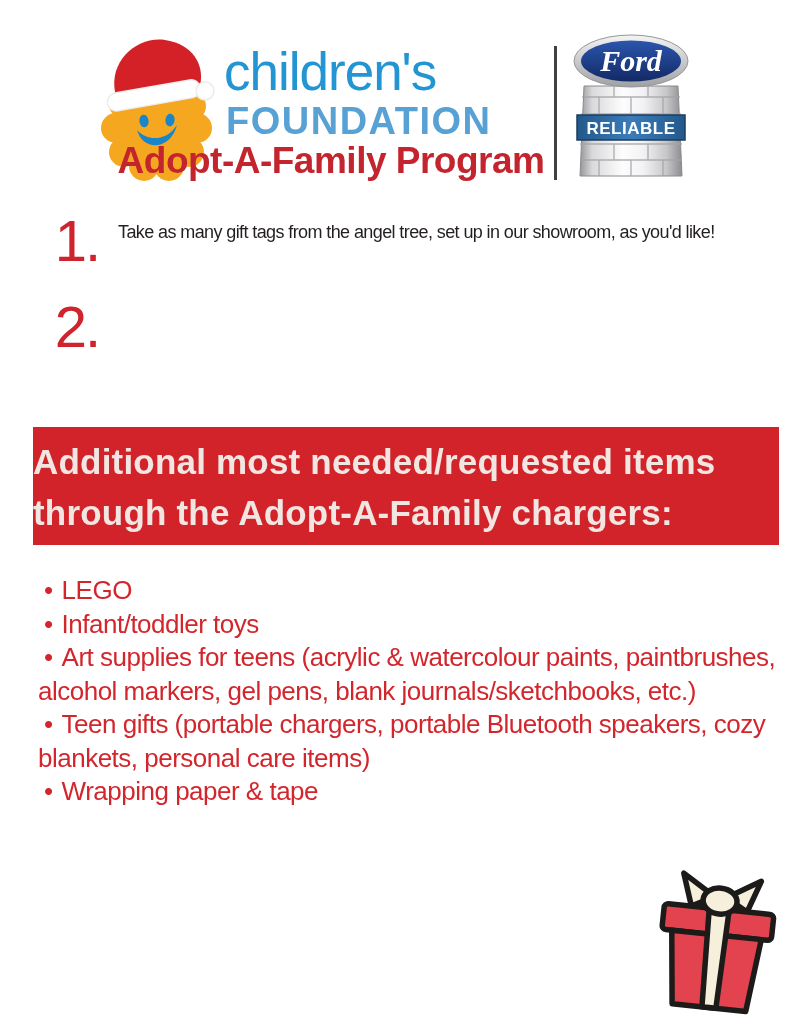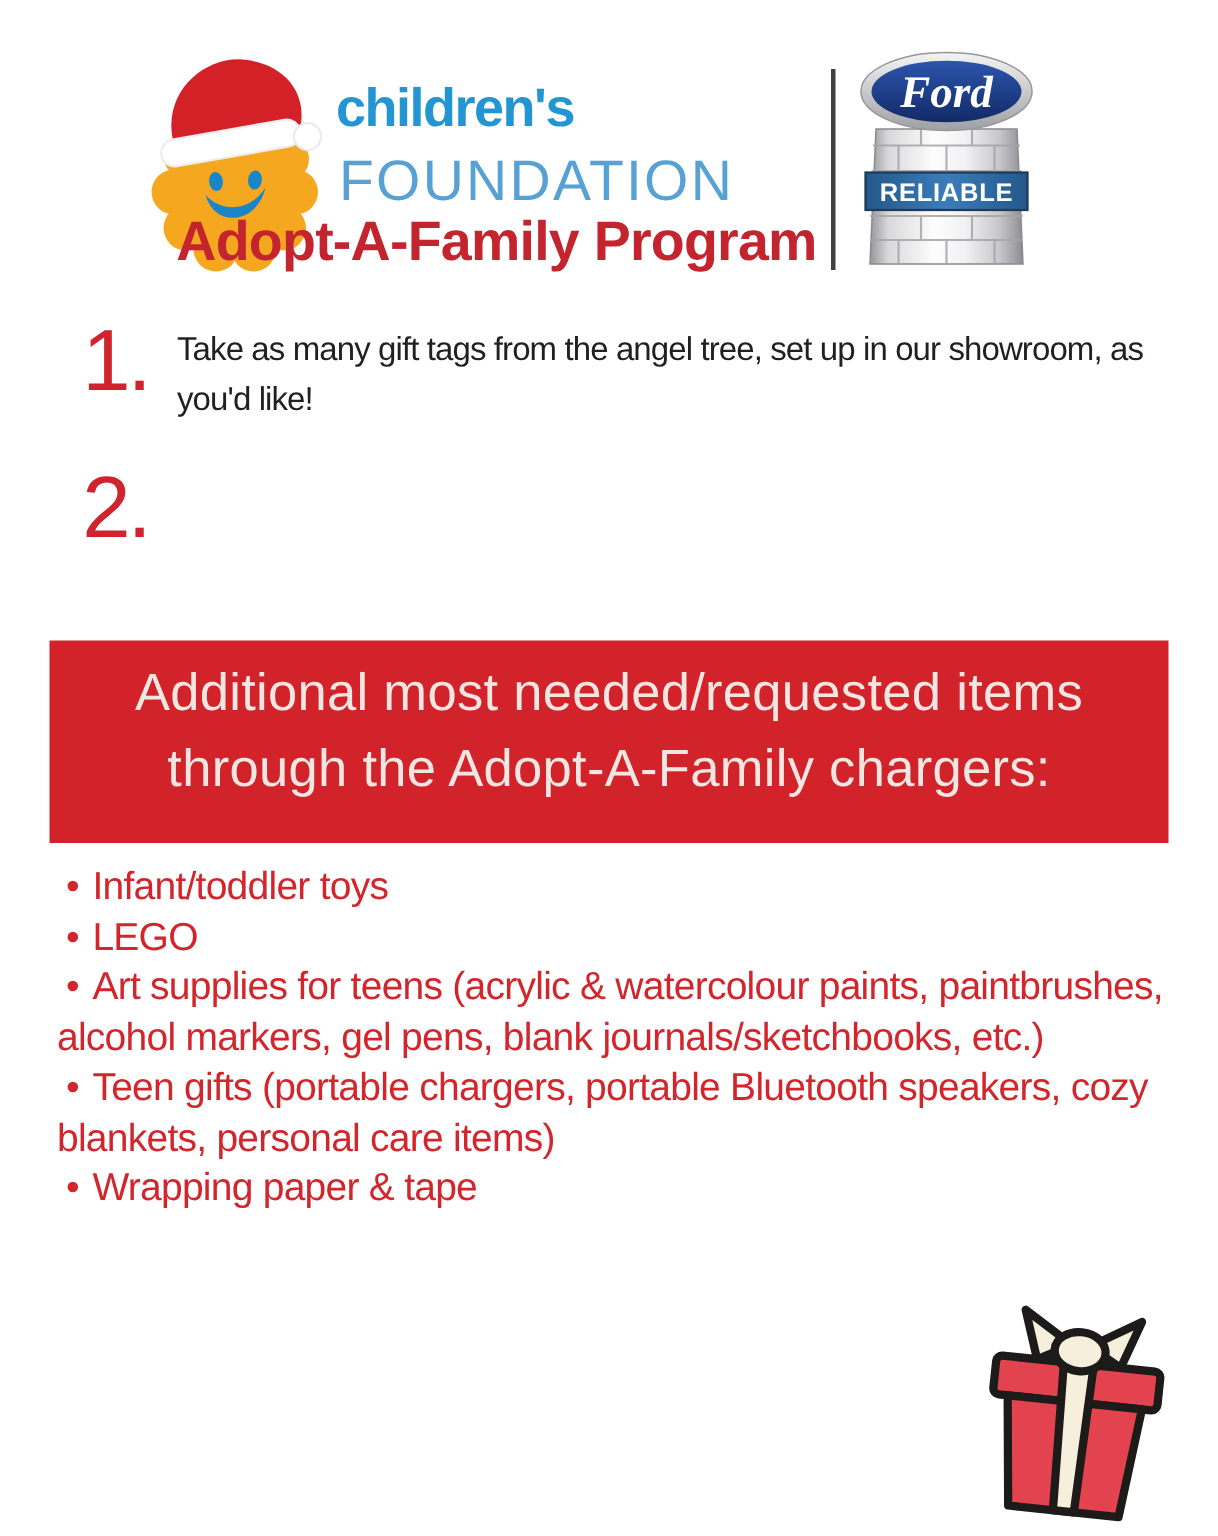--- a/index.html
+++ b/index.html
@@ -6,26 +6,26 @@
   .page {
     position:relative; width:812px; height:1024px; margin:0 auto;
     background:#ffffff; overflow:hidden;
     font-family:"Liberation Sans", sans-serif;
   }
 
   
   .sun-logo { position:absolute; left:94px; top:28px; }
   .org-line1 {
     position:absolute; left:224px; top:44px;
-    font-size:36px; line-height:56px; font-weight:bold;
+    font-size:53px; line-height:56px; font-weight:normal;
     color:#2295d2; letter-spacing:-1px;
   }
   .org-line2 {
     position:absolute; left:226px; top:101px;
-    font-size:38px; line-height:40px; font-weight:normal;
+    font-size:38px; line-height:40px; font-weight:bold;
     color:#58a1d5; letter-spacing:1.5px;
   }
   .program-name {
     position:absolute; left:96px; top:140px; width:470px;
     text-align:center; font-size:37px; line-height:42px;
     font-weight:bold; color:#c3242e; letter-spacing:-0.5px;
   }
   .header-divider {
     position:absolute; left:554px; top:46px;
     width:3px; height:134px; background:#414042;
@@ -35,31 +35,32 @@
   
   .steps { position:absolute; left:50px; top:214px; width:714px; }
   .step { display:flex; gap:14px; margin-bottom:30px; align-items:flex-start; }
   .step-number {
     flex:0 0 54px; text-align:center;
     font-size:58px; line-height:58px; letter-spacing:-2px;
     color:#cf232e; margin-top:-2px;
   }
   .step-text {
     margin:2px 0 0 0; max-width:648px;
-    font-size:22px; line-height:33px; letter-spacing:-0.6px;
+    font-size:18px; line-height:33px; letter-spacing:-0.6px;
     color:#231f20;
+    text-align:right;
   }
 
   
   .banner {
-    position:absolute; left:33px; top:427px; width:746px; height:135px;
+    position:absolute; left:33px; top:427px; width:746px; height:118px;
     box-sizing:border-box; padding-top:9px;
     background:#d2232a; color:#f2e6e2;
-    text-align:center; font-size:35px; line-height:51px;
-    font-weight:400; letter-spacing:0.2px;
+    font-size:35px; line-height:51px;
+    font-weight:700; letter-spacing:0.2px;
   }
 
   
   .items {
     position:absolute; left:38px; top:574px; width:762px;
     margin:0; padding:0; list-style:none;
     color:#d3262c; font-size:26px; line-height:33.5px; letter-spacing:-0.5px;
   }
   .items li { text-indent:6px; }
   .bullet { margin-right:9px; }
@@ -168,23 +169,23 @@
       <div class="step-number">2.</div>
     </div>
   </section>
 
   <div class="banner">
     <div>Additional most needed/requested items</div>
     <div>through the Adopt-A-Family chargers:</div>
   </div>
 
   <ul class="items">
+    <li><span class="bullet">•</span><span class="item-text">LEGO</span></li>
+
     <li><span class="bullet">•</span><span class="item-text">Infant/toddler toys</span></li>
-
-    <li><span class="bullet">•</span><span class="item-text">LEGO</span></li>
 
 
 
     <li><span class="bullet">•</span><span class="item-text">Art supplies for teens (acrylic &amp; watercolour paints, paintbrushes, alcohol markers, gel pens, blank journals/sketchbooks, etc.)</span></li>
 
     <li><span class="bullet">•</span><span class="item-text">Teen gifts (portable chargers, portable Bluetooth speakers, cozy blankets, personal care items)</span></li>
 
 
     <li><span class="bullet">•</span><span class="item-text">Wrapping paper &amp; tape</span></li>
   </ul>

